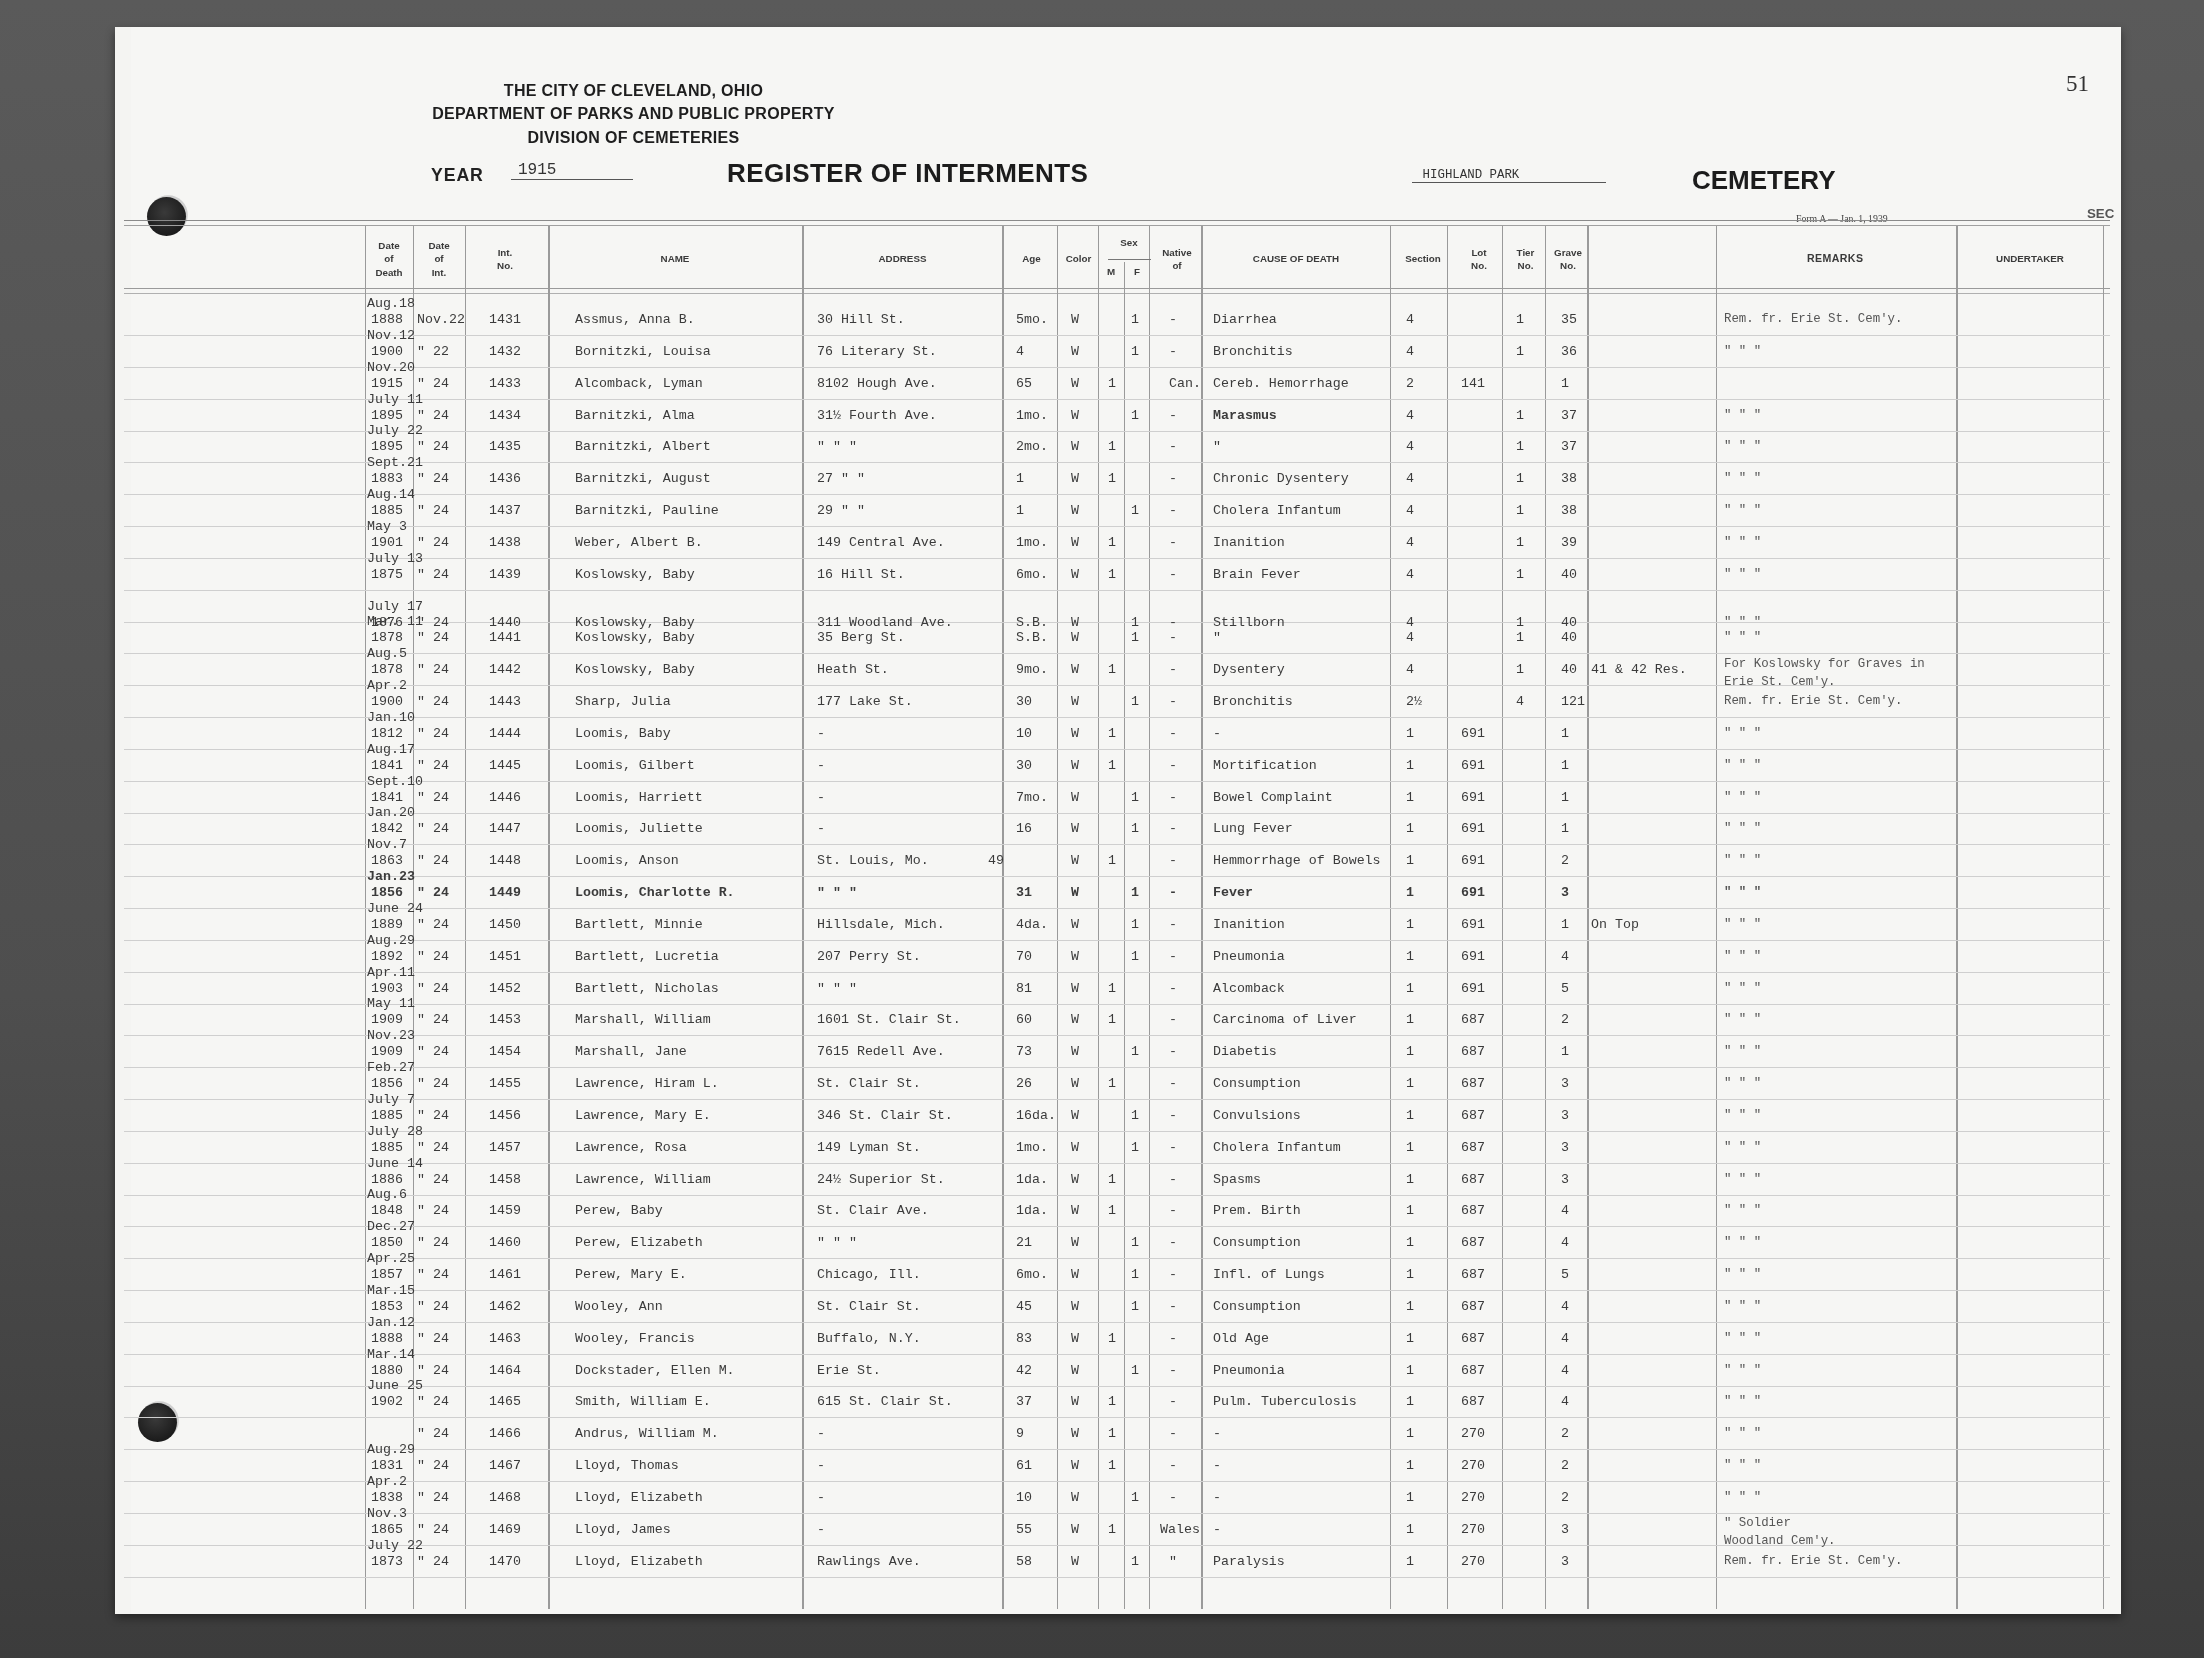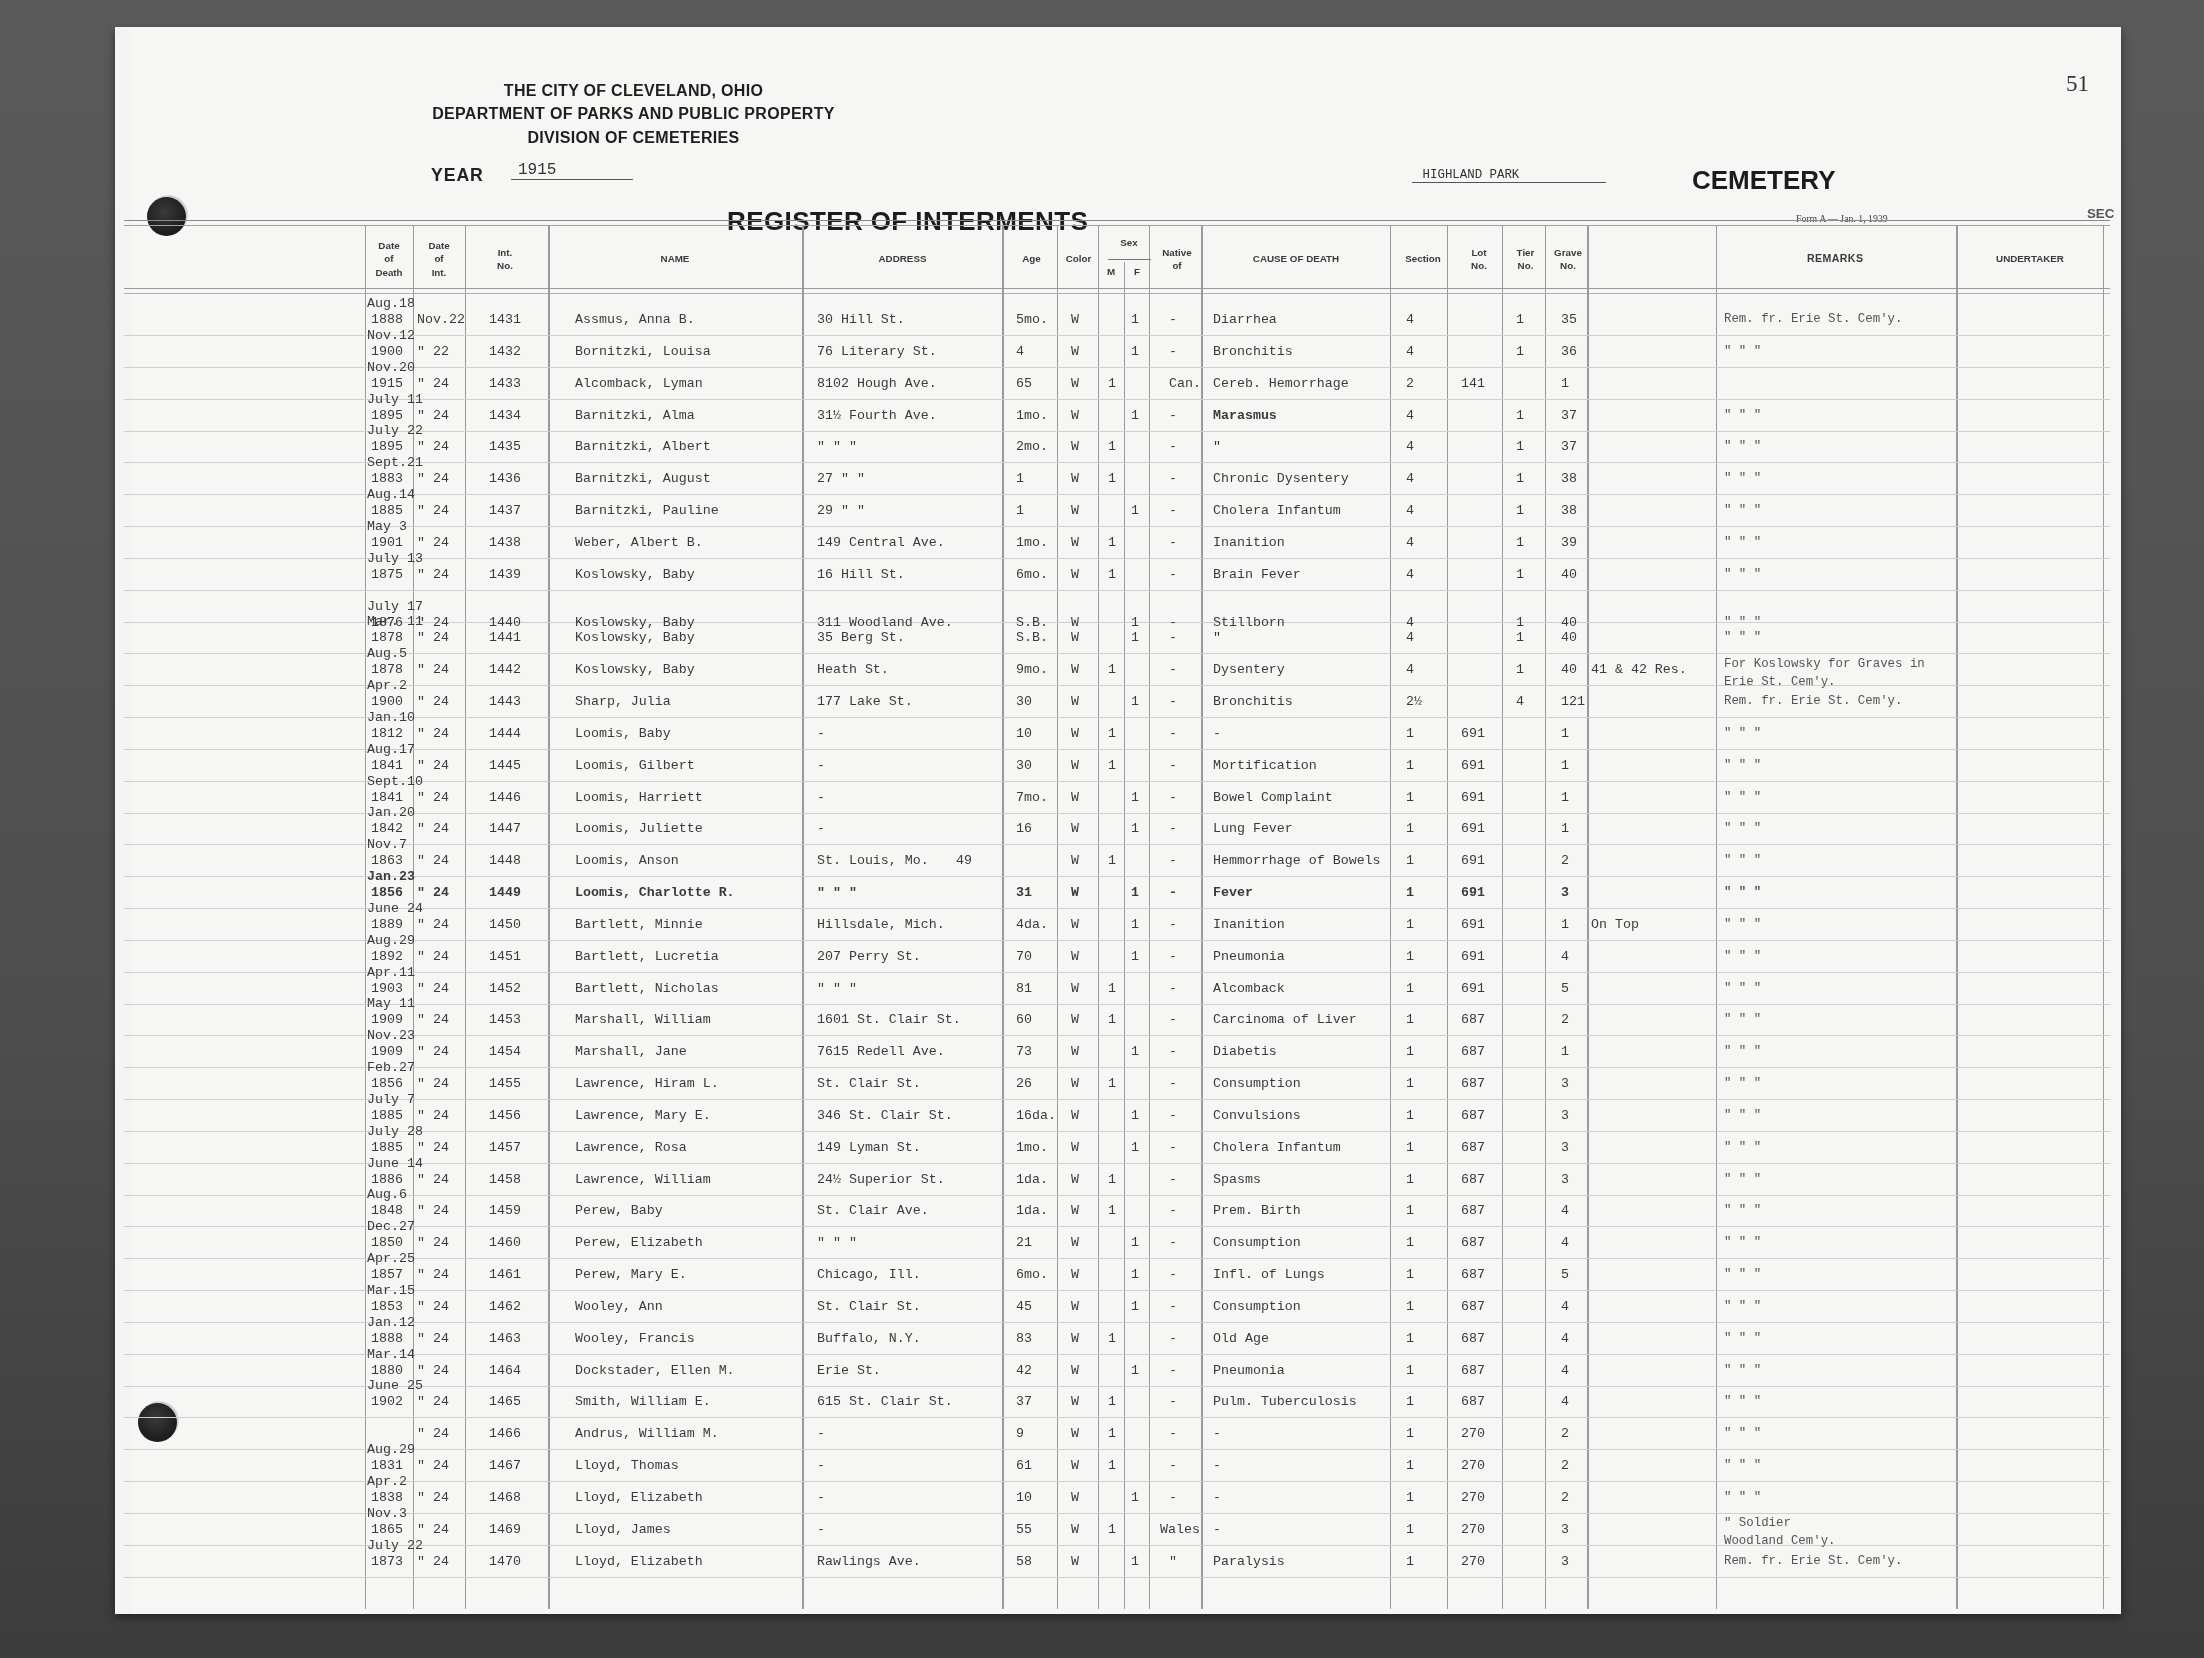--- a/index.html
+++ b/index.html
@@ -73,21 +73,21 @@
 <div class="page">
   <div class="page-inner-white"></div>
 </div>
 
 <div class="hole" style="left:147px; top:197px;"></div>
 <div class="hole" style="left:138px; top:1403px;"></div>
 
 <div class="hdr-line" style="left:381px; top:82px; width:505px; font-size:16px;">THE CITY OF CLEVELAND, OHIO</div>
 <div class="hdr-line" style="left:381px; top:105px; width:505px; font-size:16px;">DEPARTMENT OF PARKS AND PUBLIC PROPERTY</div>
 <div class="hdr-line" style="left:381px; top:129px; width:505px; font-size:16px;">DIVISION OF CEMETERIES</div>
-<div class="title-main" style="left:727px; top:158px;margin-top:48px;">REGISTER OF INTERMENTS</div>
+<div class="title-main" style="left:727px; top:158px;">REGISTER OF INTERMENTS</div>
 
 <div class="year-label">YEAR</div>
 <div class="year-value typed">1915</div>
 
 <div class="cem-name typed">HIGHLAND PARK</div>
 <div class="cem-label">CEMETERY</div>
 
 <div class="page-num">51</div>
 <div class="form-note">Form A — Jan. 1, 1939</div>
 <div class="sec-mark">SEC</div>
@@ -459,21 +459,21 @@
       <div class="cell rem" style="left: 1724px; top: 821px;">"        "        "</div>
     </div>
     <div class="hrule" style="top: 876px;"></div>
     <div class="row" style="top: 0px;">
       <div class="dod-md" style="left: 367px; top: 837px;">Nov.7</div>
       <div class="cell" style="left: 371px; top: 853px;">1863</div>
       <div class="cell" style="left: 417px; top: 853px;">" 24</div>
       <div class="cell" style="left: 489px; top: 853px;">1448</div>
       <div class="cell" style="left: 575px; top: 853px;">Loomis, Anson</div>
       <div class="cell" style="left: 817px; top: 853px;">St. Louis, Mo.</div>
-      <div class="cell" style="left: 956px; top: 853px;">49</div>
+      <div class="cell" style="left: 988px; top: 853px;">49</div>
       <div class="cell" style="left: 1071px; top: 853px;">W</div>
       <div class="cell" style="left: 1108px; top: 853px;">1</div>
       <div class="cell" style="left: 1169px; top: 853px;">-</div>
       <div class="cell" style="left: 1213px; top: 853px;">Hemmorrhage of Bowels</div>
       <div class="cell" style="left: 1406px; top: 853px;">1</div>
       <div class="cell" style="left: 1461px; top: 853px;">691</div>
       <div class="cell" style="left: 1561px; top: 853px;">2</div>
       <div class="cell rem" style="left: 1724px; top: 853px;">"        "        "</div>
     </div>
     <div class="hrule" style="top: 908px;"></div>

